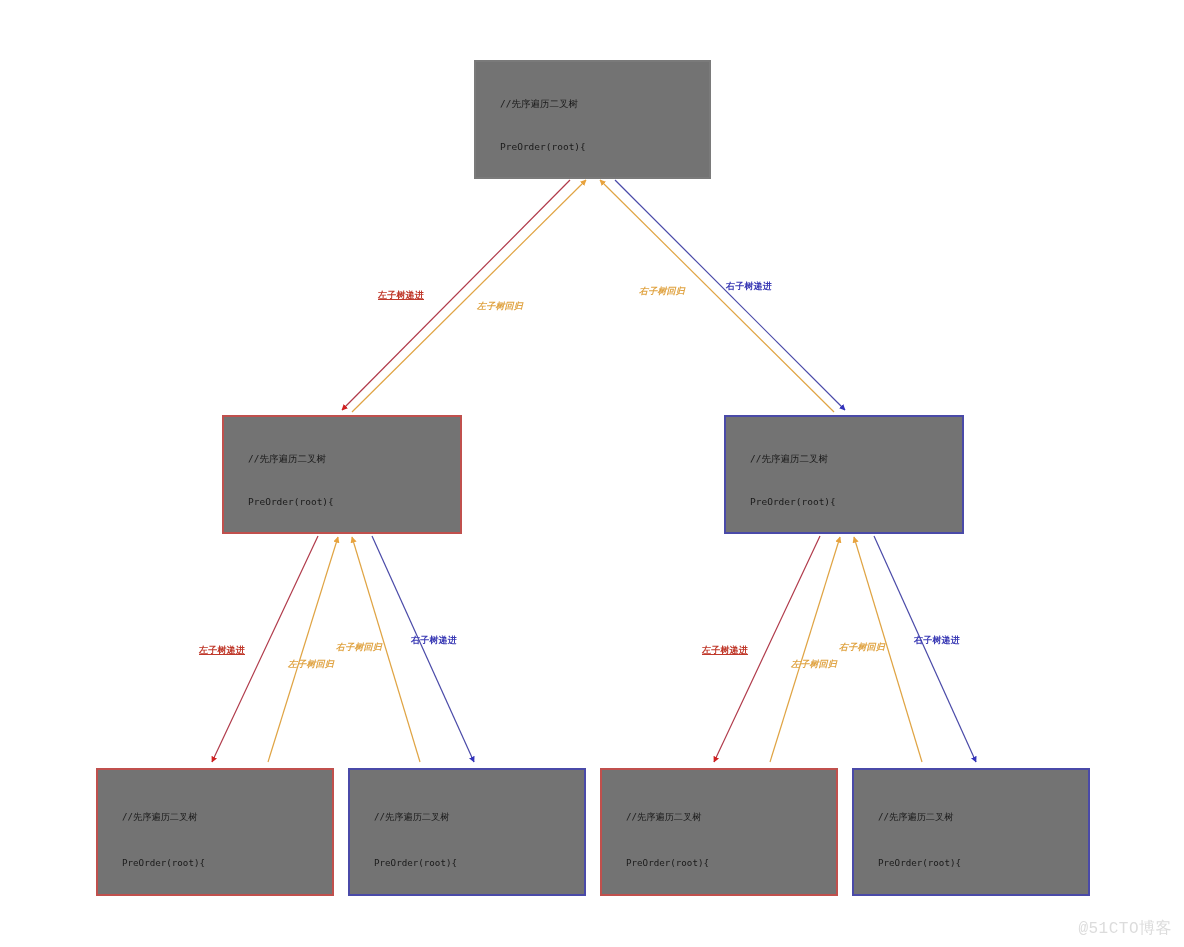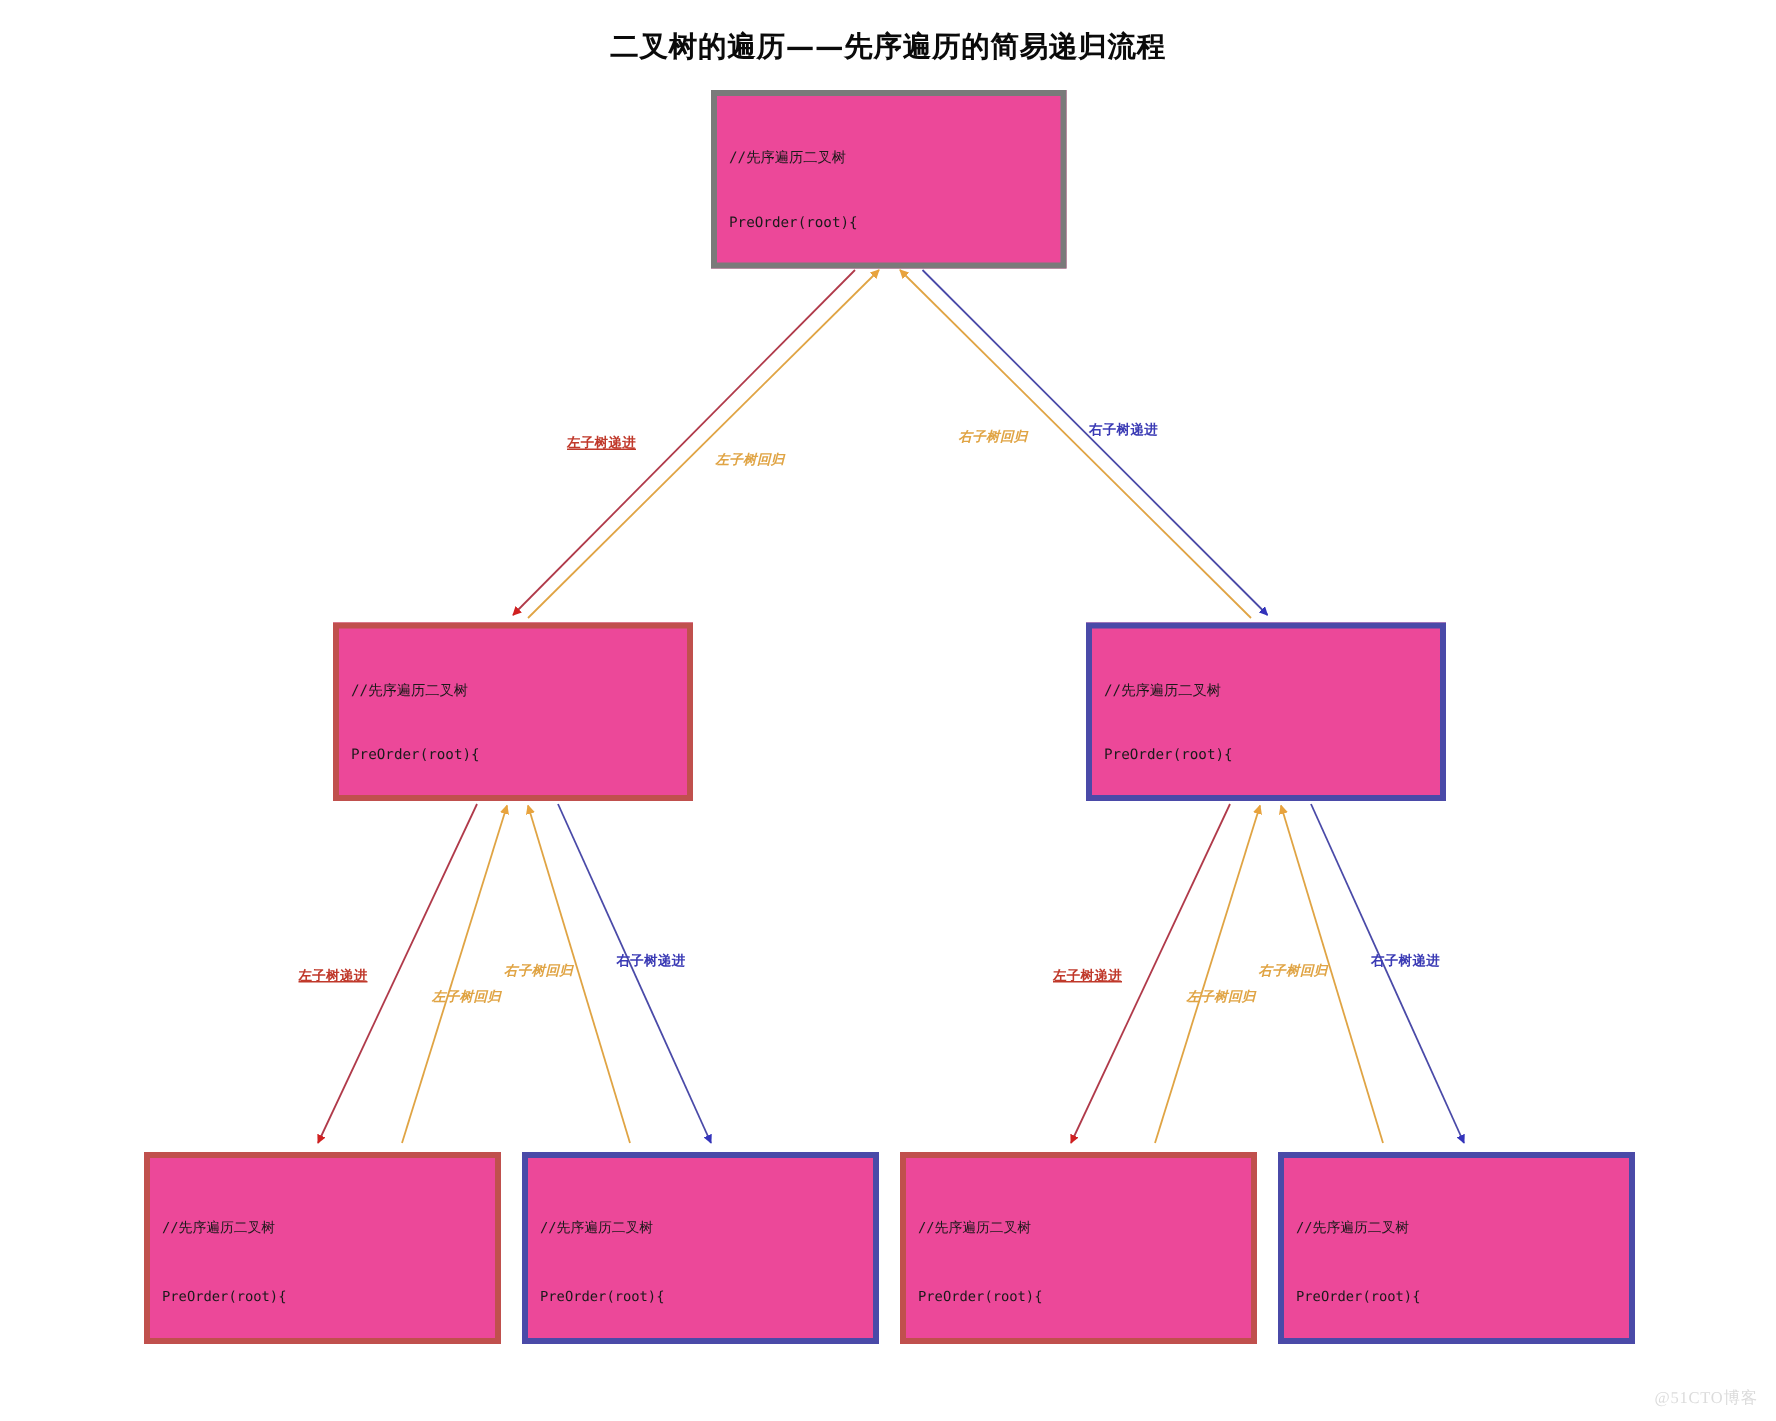--- a/index.html
+++ b/index.html
@@ -36,24 +36,24 @@
     text-align: center;
     font-family: "DejaVu Serif", "Liberation Serif", serif;
     font-size: 19px;
     font-weight: 700;
     color: #0a0a0a;
     letter-spacing: 0.5px;
   }
 
   .code-node {
     position: absolute;
-    background: #ec4899;
-    border: 4px solid #ec4899;
+    background: #737373;
+    border: 2px solid #ec4899;
     box-sizing: border-box;
-    padding: 7px 8px 9px 8px;
+    padding: 7px 8px 9px 24px;
     font-family: "DejaVu Sans Mono", "Liberation Mono", monospace;
     color: #1a1a1a;
     white-space: pre;
     overflow: hidden;
   }
   .code-node .ln {
     display: block;
     white-space: pre;
   }
   .code-node.border-gray { border-color: #7a7a7a; }
@@ -105,32 +105,31 @@
     letter-spacing: 0.2px;
   }
   .edge-label.red    { color: #c0392b; text-decoration: underline; }
   .edge-label.orange { color: #e0a444; font-style: italic; }
   .edge-label.blue   { color: #3b3bb5; text-align: right; }
 
   .watermark {
     position: absolute;
     right: 12px;
     bottom: 8px;
-    font-family: Liberation Serif, serif;
-    font-size: 11px;
+    font-family: Liberation Mono, monospace;
+    font-size: 16px;
     color: #dcdcdc;
     letter-spacing: 0.5px;
   }
 </style>
 </head>
 <body>
 
 <div id="canvas">
 
-  <div class="page-title">二叉树的遍历——先序遍历的简易递归流程</div>
 
   <svg id="edge-layer" viewBox="0 0 1184 947" width="1184" height="947">
     <defs>
       <marker id="ah-red" viewBox="0 0 10 10" refX="9" refY="5" markerWidth="5" markerHeight="5" orient="auto-start-reverse">
         <path d="M 0 0 L 10 5 L 0 10 z" fill="#d02020"></path>
       </marker>
       <marker id="ah-blue" viewBox="0 0 10 10" refX="9" refY="5" markerWidth="5" markerHeight="5" orient="auto-start-reverse">
         <path d="M 0 0 L 10 5 L 0 10 z" fill="#3333bb"></path>
       </marker>
       <marker id="ah-orange" viewBox="0 0 10 10" refX="9" refY="5" markerWidth="5.2" markerHeight="5.2" orient="auto-start-reverse">

